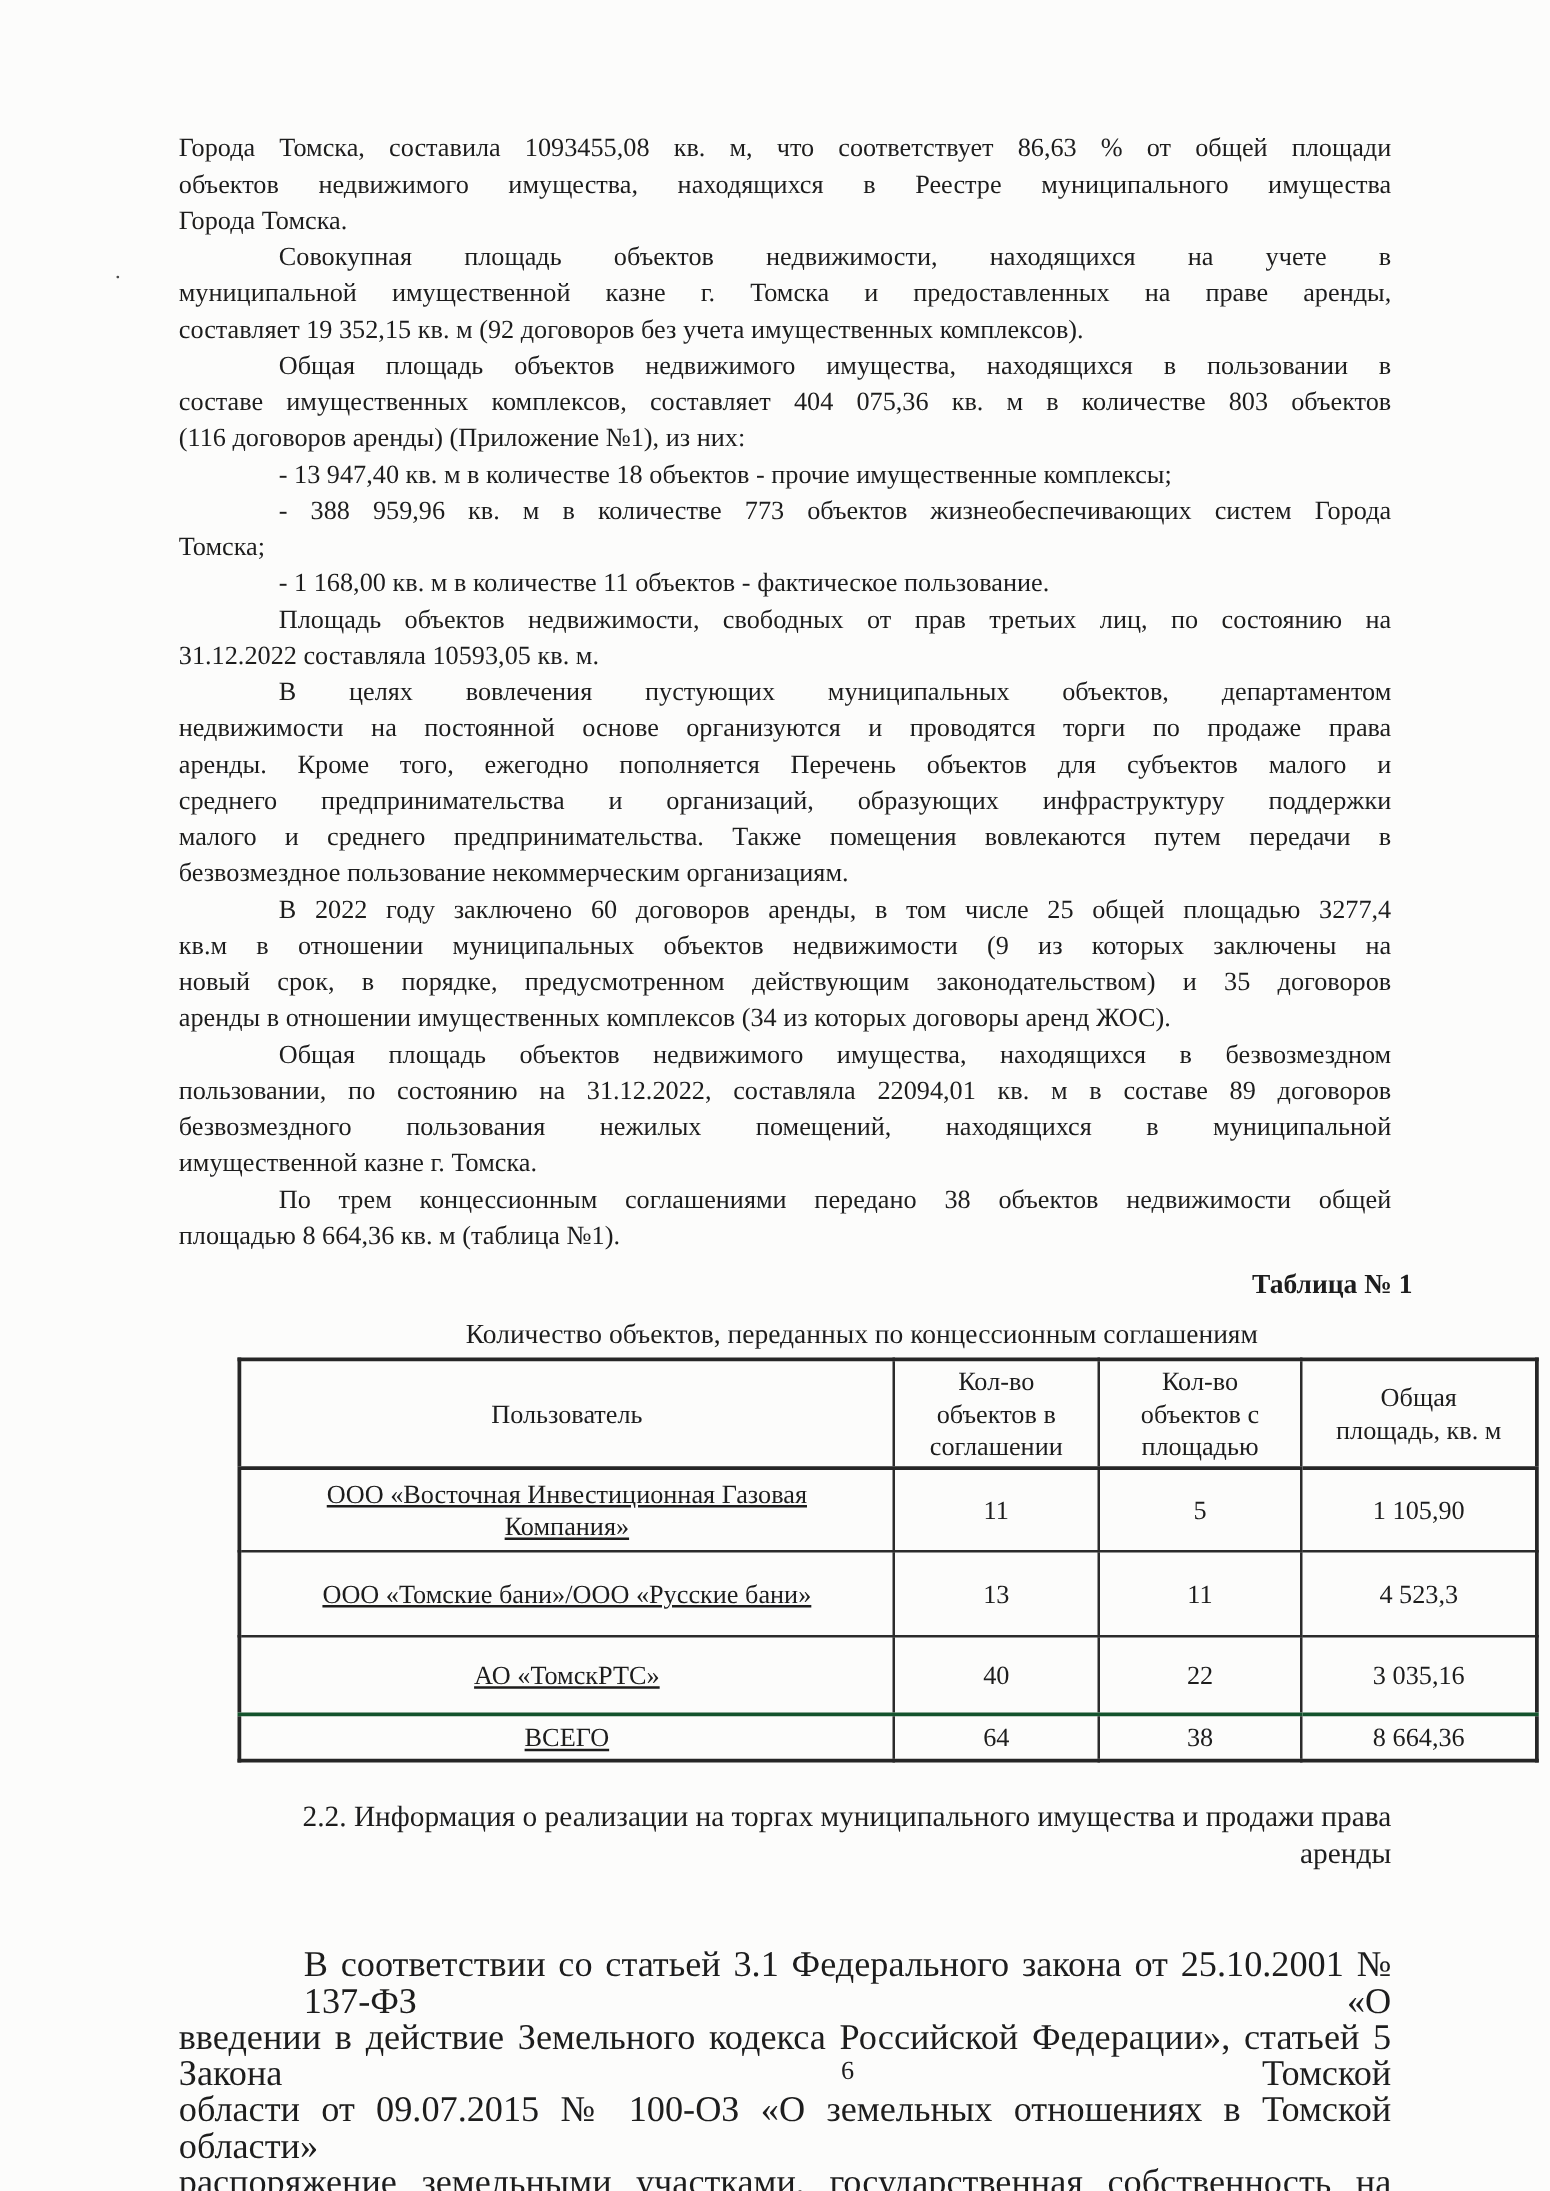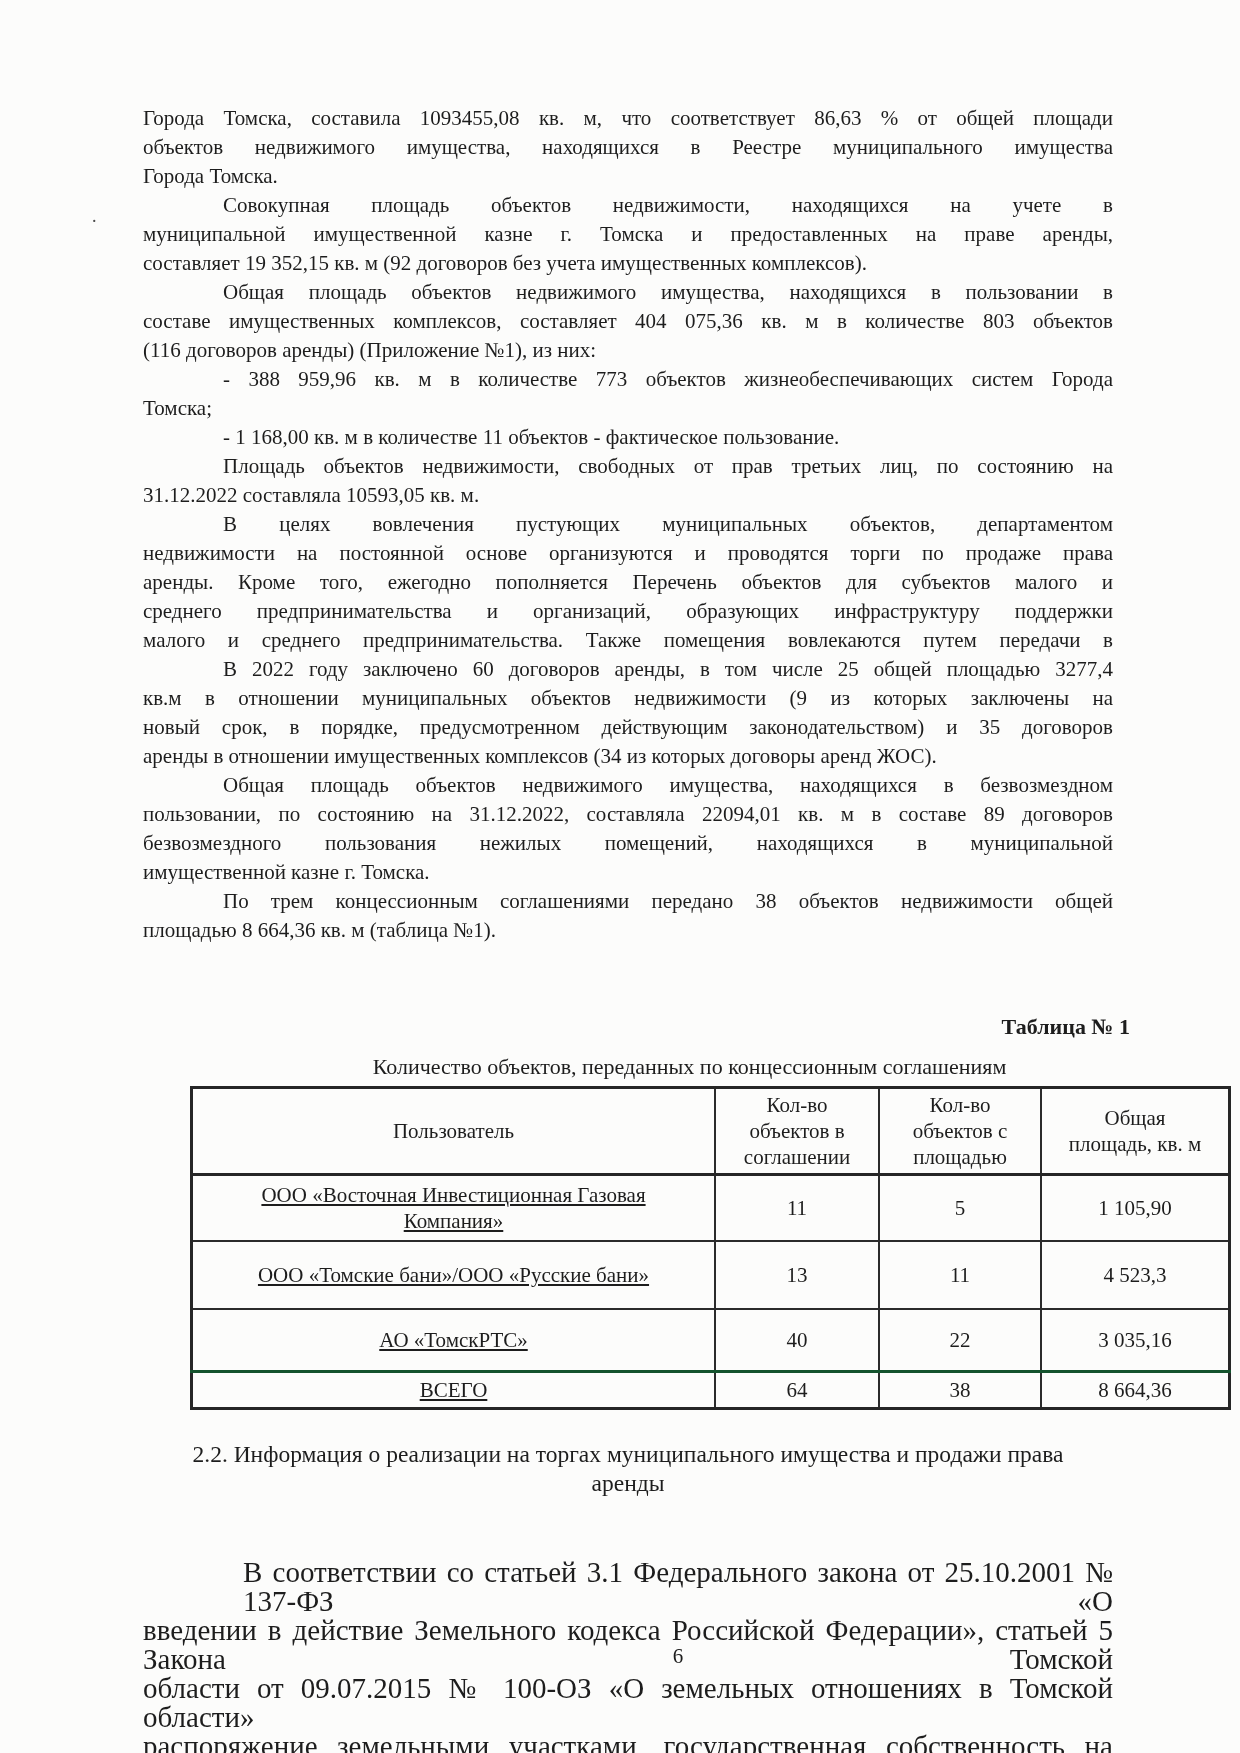--- a/index.html
+++ b/index.html
@@ -52,21 +52,21 @@
   .konc-table{border:3px solid #262626;}
   .konc-table thead th{border-bottom:3px solid #262626;height:80px;white-space:pre-line;}
   .konc-table td.c-user{white-space:pre-line;text-decoration:underline;}
   .konc-table tr.r1 td{height:60px;}
   .konc-table tr.r2 td{height:62px;}
   .konc-table tr.r3 td{height:56px;}
   .konc-table tr.r4 td{height:30px;border-top:3px solid #14532d;}
   
   .section-heading{
     position:absolute;top:1440px;left:143px;width:970px;
-    font-size:23.5px;line-height:29px;text-align:center;
+    font-size:23.5px;line-height:29px;text-align:right;
   }
   
   .page-number{
     position:absolute;top:1644px;left:660px;width:36px;
     font-size:21px;text-align:center;
   }
   
   .artifact{
     position:absolute;top:206px;left:92px;
     font-size:18px;color:#4a4a4a;
@@ -82,30 +82,32 @@
   <div class="textblock" id="body-lines">
       <div class="ln jl">Города Томска, составила 1093455,08 кв. м, что соответствует 86,63 % от общей площади</div>
       <div class="ln jl">объектов недвижимого имущества, находящихся в Реестре муниципального имущества</div>
       <div class="ln">Города Томска.</div>
       <div class="ln ind jl">Совокупная площадь объектов недвижимости, находящихся на учете в</div>
       <div class="ln jl">муниципальной имущественной казне г. Томска и предоставленных на праве аренды,</div>
       <div class="ln">составляет 19 352,15 кв. м (92 договоров без учета имущественных комплексов).</div>
       <div class="ln ind jl">Общая площадь объектов недвижимого имущества, находящихся в пользовании в</div>
       <div class="ln jl">составе имущественных комплексов, составляет 404 075,36 кв. м в количестве 803 объектов</div>
       <div class="ln">(116 договоров аренды) (Приложение №1), из них:</div>
+      <div class="ln ind">- 13 947,40 кв. м в количестве 18 объектов - прочие имущественные комплексы;</div>
       <div class="ln ind jl">- 388 959,96 кв. м в количестве 773 объектов жизнеобеспечивающих систем Города</div>
       <div class="ln">Томска;</div>
       <div class="ln ind">- 1 168,00 кв. м в количестве 11 объектов - фактическое пользование.</div>
       <div class="ln ind jl">Площадь объектов недвижимости, свободных от прав третьих лиц, по состоянию на</div>
       <div class="ln">31.12.2022 составляла 10593,05 кв. м.</div>
       <div class="ln ind jl">В целях вовлечения пустующих муниципальных объектов, департаментом</div>
       <div class="ln jl">недвижимости на постоянной основе организуются и проводятся торги по продаже права</div>
       <div class="ln jl">аренды. Кроме того, ежегодно пополняется Перечень объектов для субъектов малого и</div>
       <div class="ln jl">среднего предпринимательства и организаций, образующих инфраструктуру поддержки</div>
       <div class="ln jl">малого и среднего предпринимательства. Также помещения вовлекаются путем передачи в</div>
+      <div class="ln">безвозмездное пользование некоммерческим организациям.</div>
       <div class="ln ind jl">В 2022 году заключено 60 договоров аренды, в том числе 25 общей площадью 3277,4</div>
       <div class="ln jl">кв.м в отношении муниципальных объектов недвижимости (9 из которых заключены на</div>
       <div class="ln jl">новый срок, в порядке, предусмотренном действующим законодательством) и 35 договоров</div>
       <div class="ln">аренды в отношении имущественных комплексов (34 из которых договоры аренд ЖОС).</div>
       <div class="ln ind jl">Общая площадь объектов недвижимого имущества, находящихся в безвозмездном</div>
       <div class="ln jl">пользовании, по состоянию на 31.12.2022, составляла 22094,01 кв. м в составе 89 договоров</div>
       <div class="ln jl">безвозмездного пользования нежилых помещений, находящихся в муниципальной</div>
       <div class="ln">имущественной казне г. Томска.</div>
       <div class="ln ind jl">По трем концессионным соглашениями передано 38 объектов недвижимости общей</div>
       <div class="ln">площадью 8 664,36 кв. м (таблица №1).</div>

